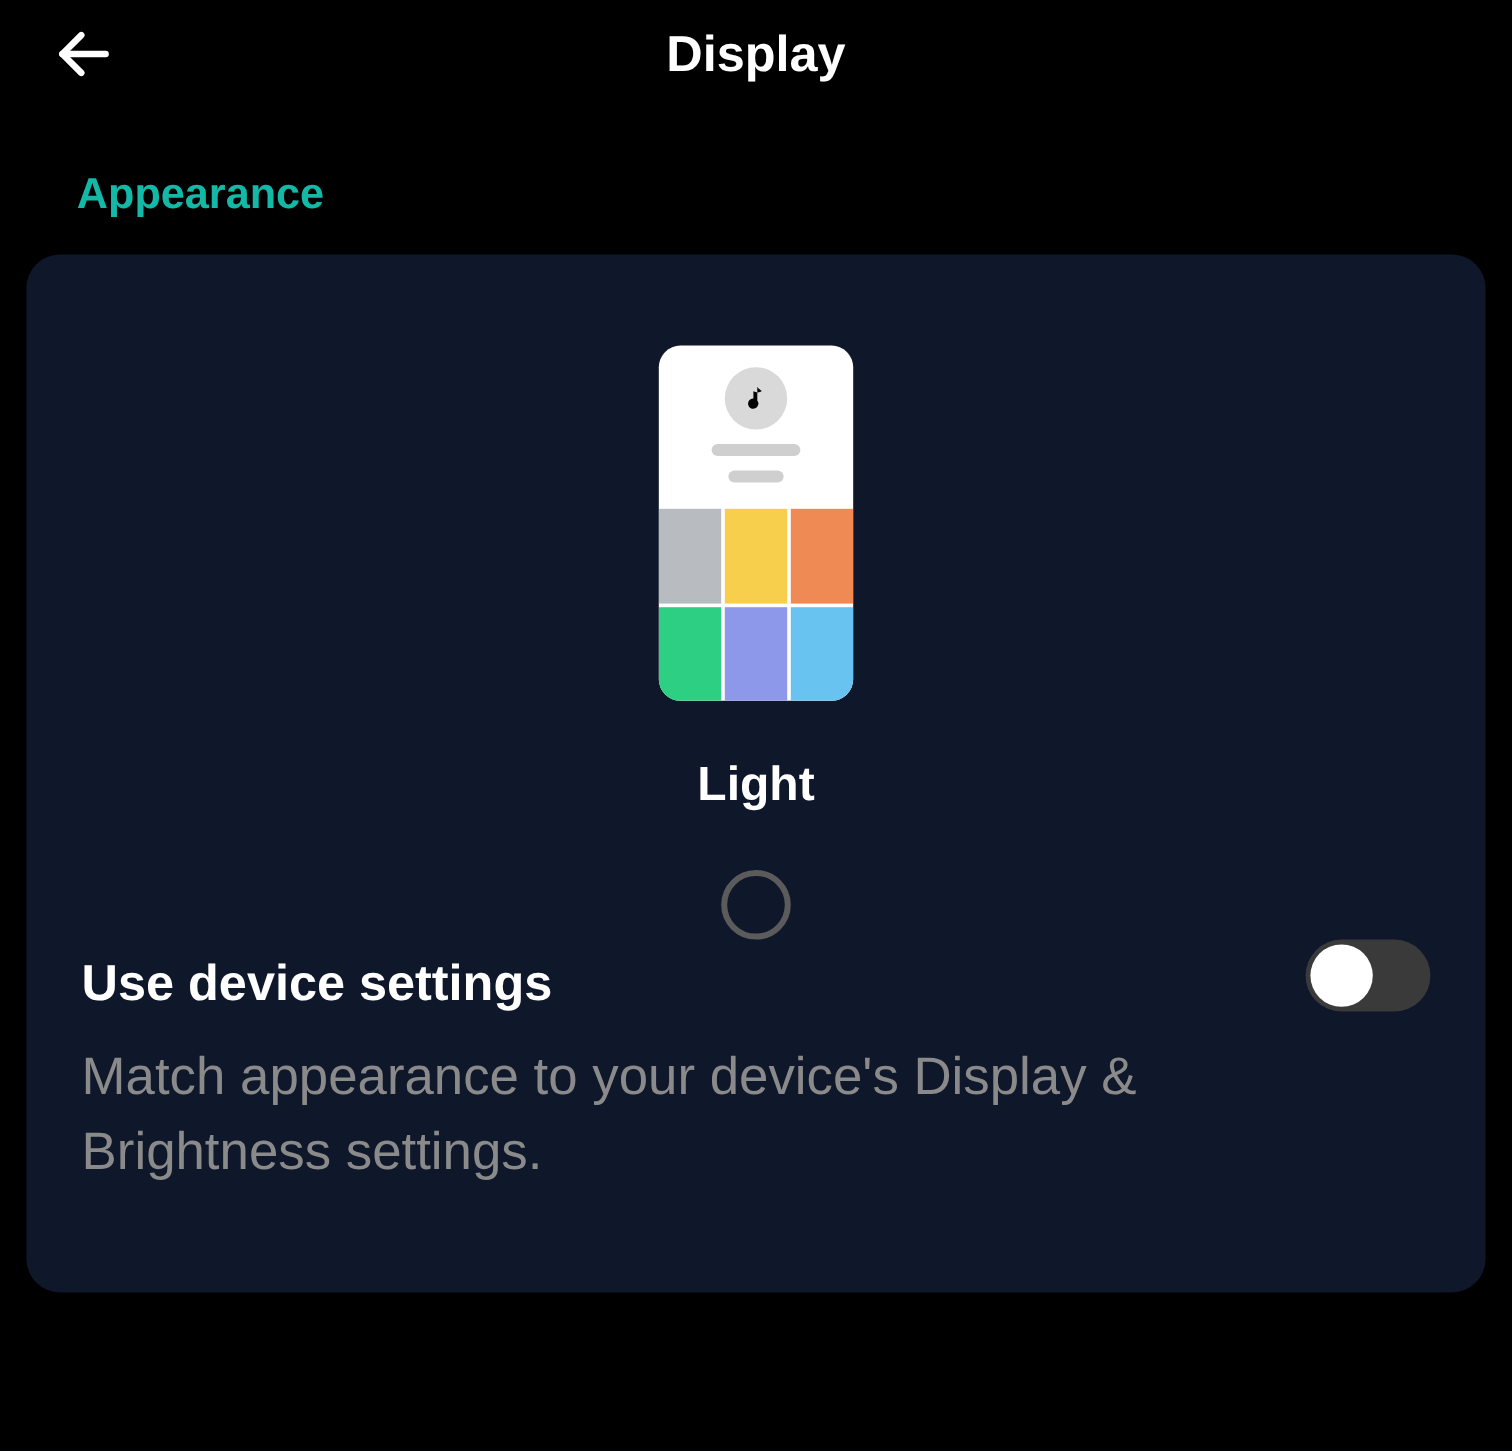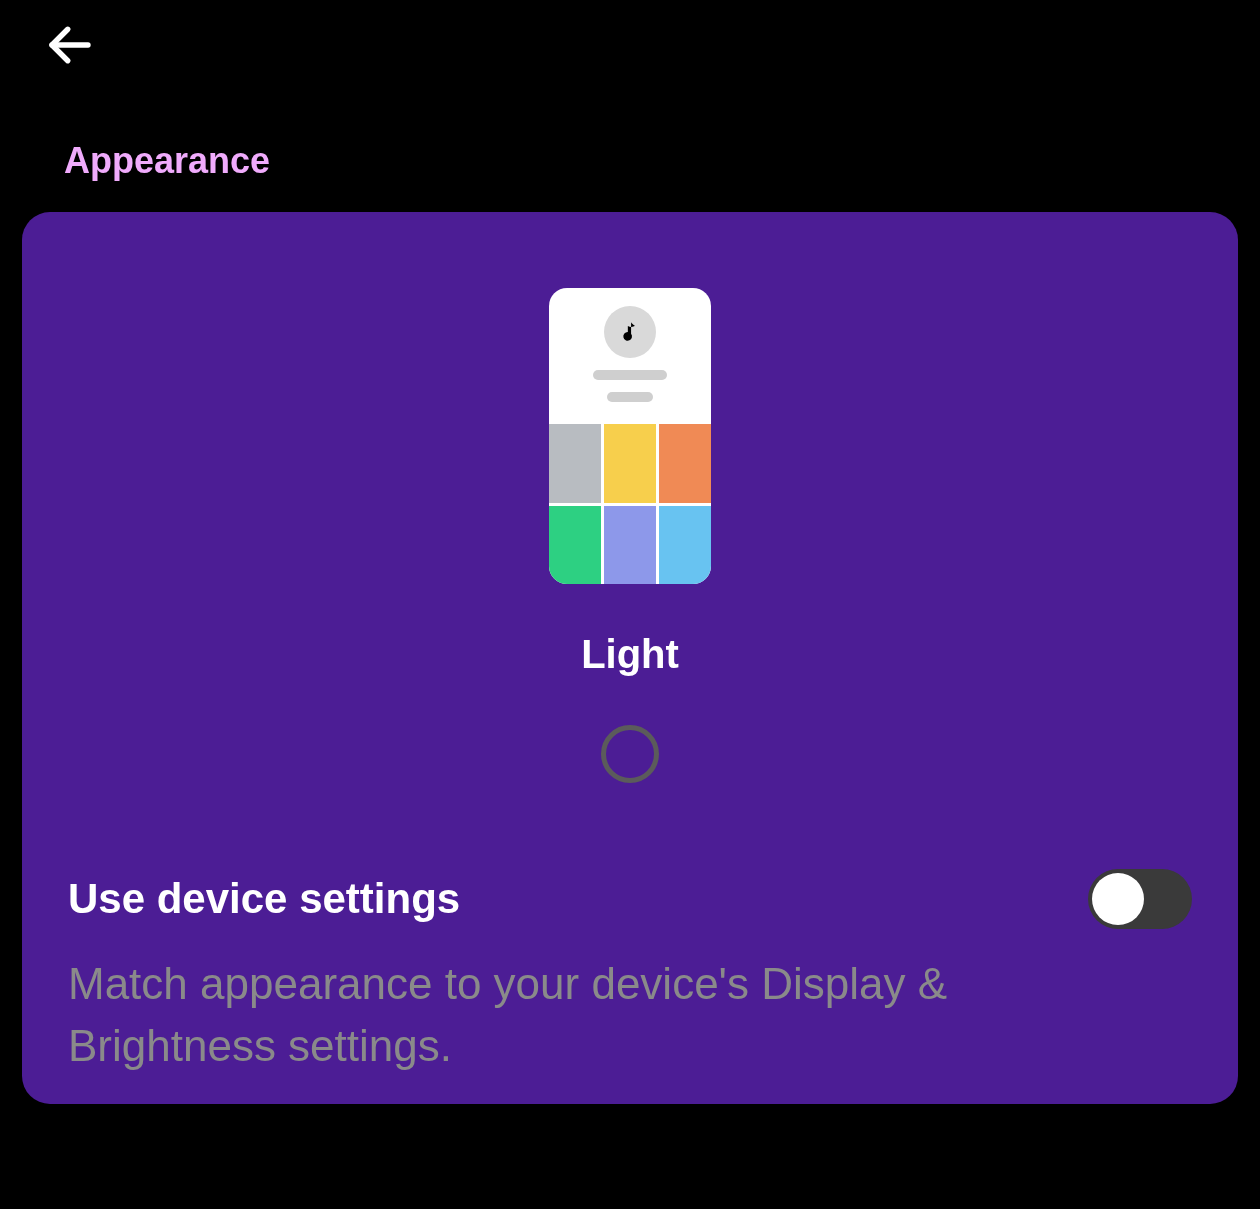--- a/index.html
+++ b/index.html
@@ -39,28 +39,28 @@
   .page-title {
     font-size: 42px;
     font-weight: 700;
     text-align: center;
   }
 
   .section-label {
     margin: 50px 0 30px 64px;
     font-size: 36px;
     font-weight: 600;
-    color: #f0abfc;
+    color: #14b8a6;
   }
 
   .panel {
     margin: 0 22px 0 22px;
-    background: #4c1d95;
+    background: #0f172a;
     border-radius: 28px;
-    padding: 0 46px 28px 46px;
+    padding: 0 46px 87px 46px;
   }
 
   .theme-row {
     display: flex;
     justify-content: center;
     gap: 160px;
     padding-top: 76px;
   }
   .theme-option {
     display: flex;
@@ -143,23 +143,22 @@
   .radio-selected::after {
     content: "";
     width: 20px;
     height: 20px;
     background: #ffffff;
     border-radius: 50%;
   }
 
   .device-row {
     display: flex;
-    align-items: center;
+    align-items: flex-end;
     justify-content: space-between;
-    margin-top: 86px;
   }
   .device-title {
     font-size: 42px;
     font-weight: 700;
     color: #ffffff;
   }
   .device-desc {
     margin-top: 24px;
     font-size: 44px;
     line-height: 1.4;
@@ -189,20 +188,21 @@
 </head>
 <body>
 
 <div class="header">
   <div class="back-btn">
     <svg viewBox="0 0 24 24" fill="none" stroke="#ffffff" stroke-width="2.4" stroke-linecap="round" stroke-linejoin="round">
       <line x1="20" y1="12" x2="4" y2="12"></line>
       <polyline points="11 5 4 12 11 19"></polyline>
     </svg>
   </div>
+  <div class="page-title">Display</div>
 </div>
 
 <div class="section-label">Appearance</div>
 
 <div class="panel">
 
   <div class="theme-row">
 
     <div class="theme-option">
       <div class="preview preview-light">

